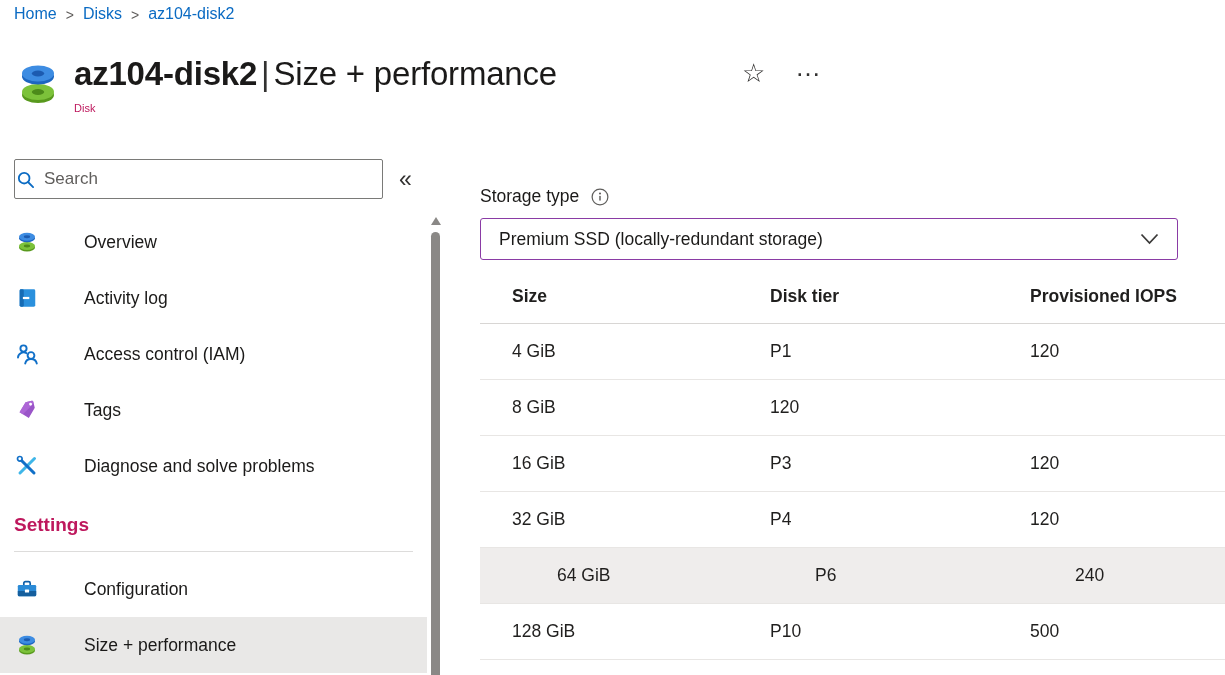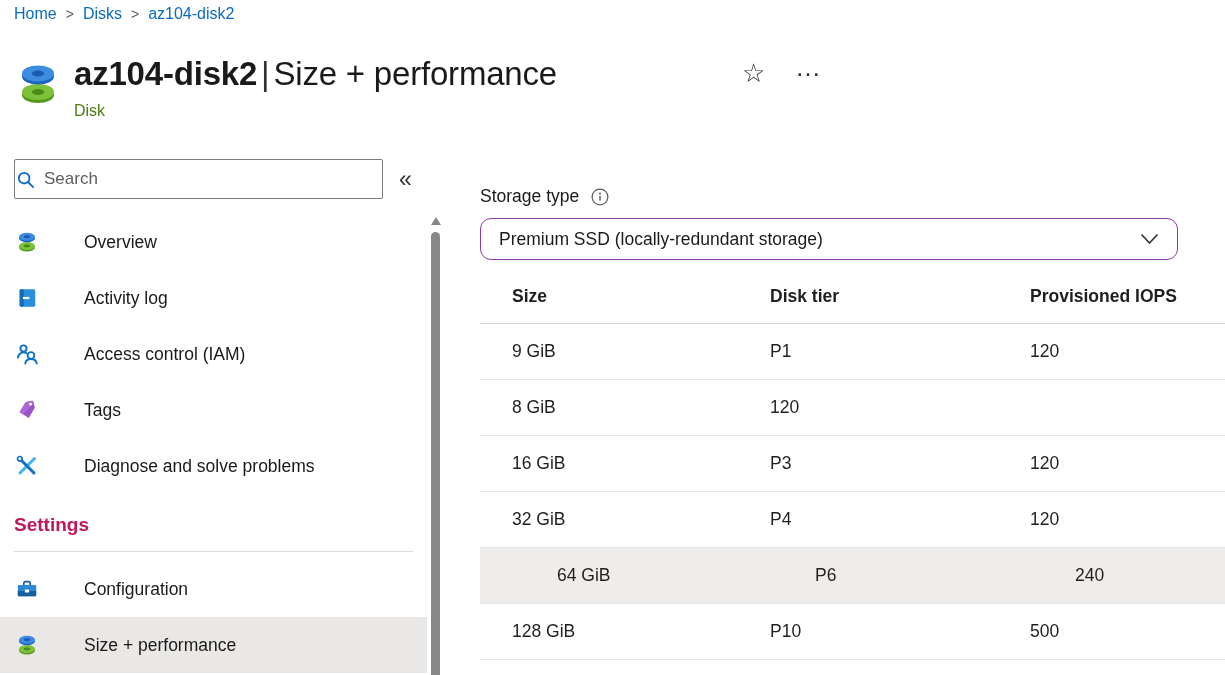--- a/index.html
+++ b/index.html
@@ -3,33 +3,33 @@
 <meta charset="utf-8">
 <style>
   * { margin:0; padding:0; box-sizing:border-box; }
   html,body { width:1225px; height:675px; overflow:hidden; }
   body {
     font-family:"Liberation Sans","DejaVu Sans",sans-serif;
     background:#ffffff; color:#201f1e; position:relative;
   }
 
   
-  .breadcrumb { position:absolute; left:14px; top:5px; font-size:16px; display:flex; align-items:center; gap:9px; }
+  .breadcrumb { position:absolute; left:14px; top:5px; font-size:16px; display:flex; align-items:flex-end; gap:9px; }
   .breadcrumb a { color:#0b6bc3; text-decoration:none; cursor:pointer; }
   .breadcrumb .sep { color:#605e5c; font-size:14px; }
 
   
   .titlebar { position:absolute; left:14px; top:55px; display:flex; align-items:flex-start; }
   .title-icon { width:48px; height:50px; margin-top:4px; }
   .title-text { margin-left:12px; }
   .page-title { font-size:33px; letter-spacing:-0.2px; color:#1b1a19; white-space:nowrap; }
   .page-title .name { font-weight:700; }
   .page-title .divider { font-weight:300; color:#323130; padding:0 4px; }
   .page-title .section { font-weight:400; color:#1b1a19; }
-  .subtitle { display:block; margin-top:9px; font-size:16px; color:#4d7c0f; }
+  .subtitle { display:block; margin-top:9px; font-size:11px; color:#be185d; }
   .fav-btn { position:absolute; left:742px; top:60px; font-size:26px; color:#323130; background:none; border:none; cursor:pointer; line-height:1; }
   .more-btn { position:absolute; left:795px; top:54px; font-size:26px; color:#323130; background:none; border:none; cursor:pointer; letter-spacing:3px; line-height:1; }
 
   
   .sidebar { position:absolute; left:0; top:159px; width:427px; }
   .search-row { display:flex; align-items:center; padding-left:14px; }
   .search-box {
     width:369px; height:40px; border:1px solid #7a7a78; border-radius:2px;
     display:flex; align-items:center; padding:0 1px; background:#fff;
   }
@@ -64,21 +64,21 @@
   .v-scrollbar .thumb {
     position:absolute; top:15px; bottom:0; left:2px; width:9px;
     background:#8a8886; border-radius:5px 5px 0 0; cursor:pointer;
   }
 
   
   .main { position:absolute; left:480px; top:186px; right:0; }
   .field-label { display:flex; align-items:center; font-size:17.5px; color:#1b1a19; }
   .field-label .info { margin-left:12px; display:flex; cursor:pointer; }
   .dropdown {
-    margin-top:11px; width:698px; height:42px; border:1.5px solid #8a3ba5; border-radius:11px;
+    margin-top:11px; width:698px; height:42px; border:1.5px solid #8a3ba5; border-radius:3px;
     display:flex; align-items:center; justify-content:space-between;
     padding:0 18px; cursor:pointer; background:#fff;
   }
   .dropdown .val { font-size:17.5px; color:#1b1a19; }
 
   
   .size-table { margin-top:10px; }
   .t-row {
     display:grid; grid-template-columns:290px 260px 1fr;
     align-items:center; height:56px; font-size:17.5px;
@@ -241,21 +241,21 @@
     </svg>
   </div>
 
   <div class="size-table">
     <div class="t-row t-head">
       <div>Size</div>
       <div>Disk tier</div>
       <div>Provisioned IOPS</div>
     </div>
     <div class="t-row t-body-row">
-      <div>9 GiB</div>
+      <div>4 GiB</div>
       <div>P1</div>
       <div>120</div>
     </div>
     <div class="t-row t-body-row">
       <div>8 GiB</div>
       <div>120</div>
     </div>
     <div class="t-row t-body-row">
       <div>16 GiB</div>
       <div>P3</div>

